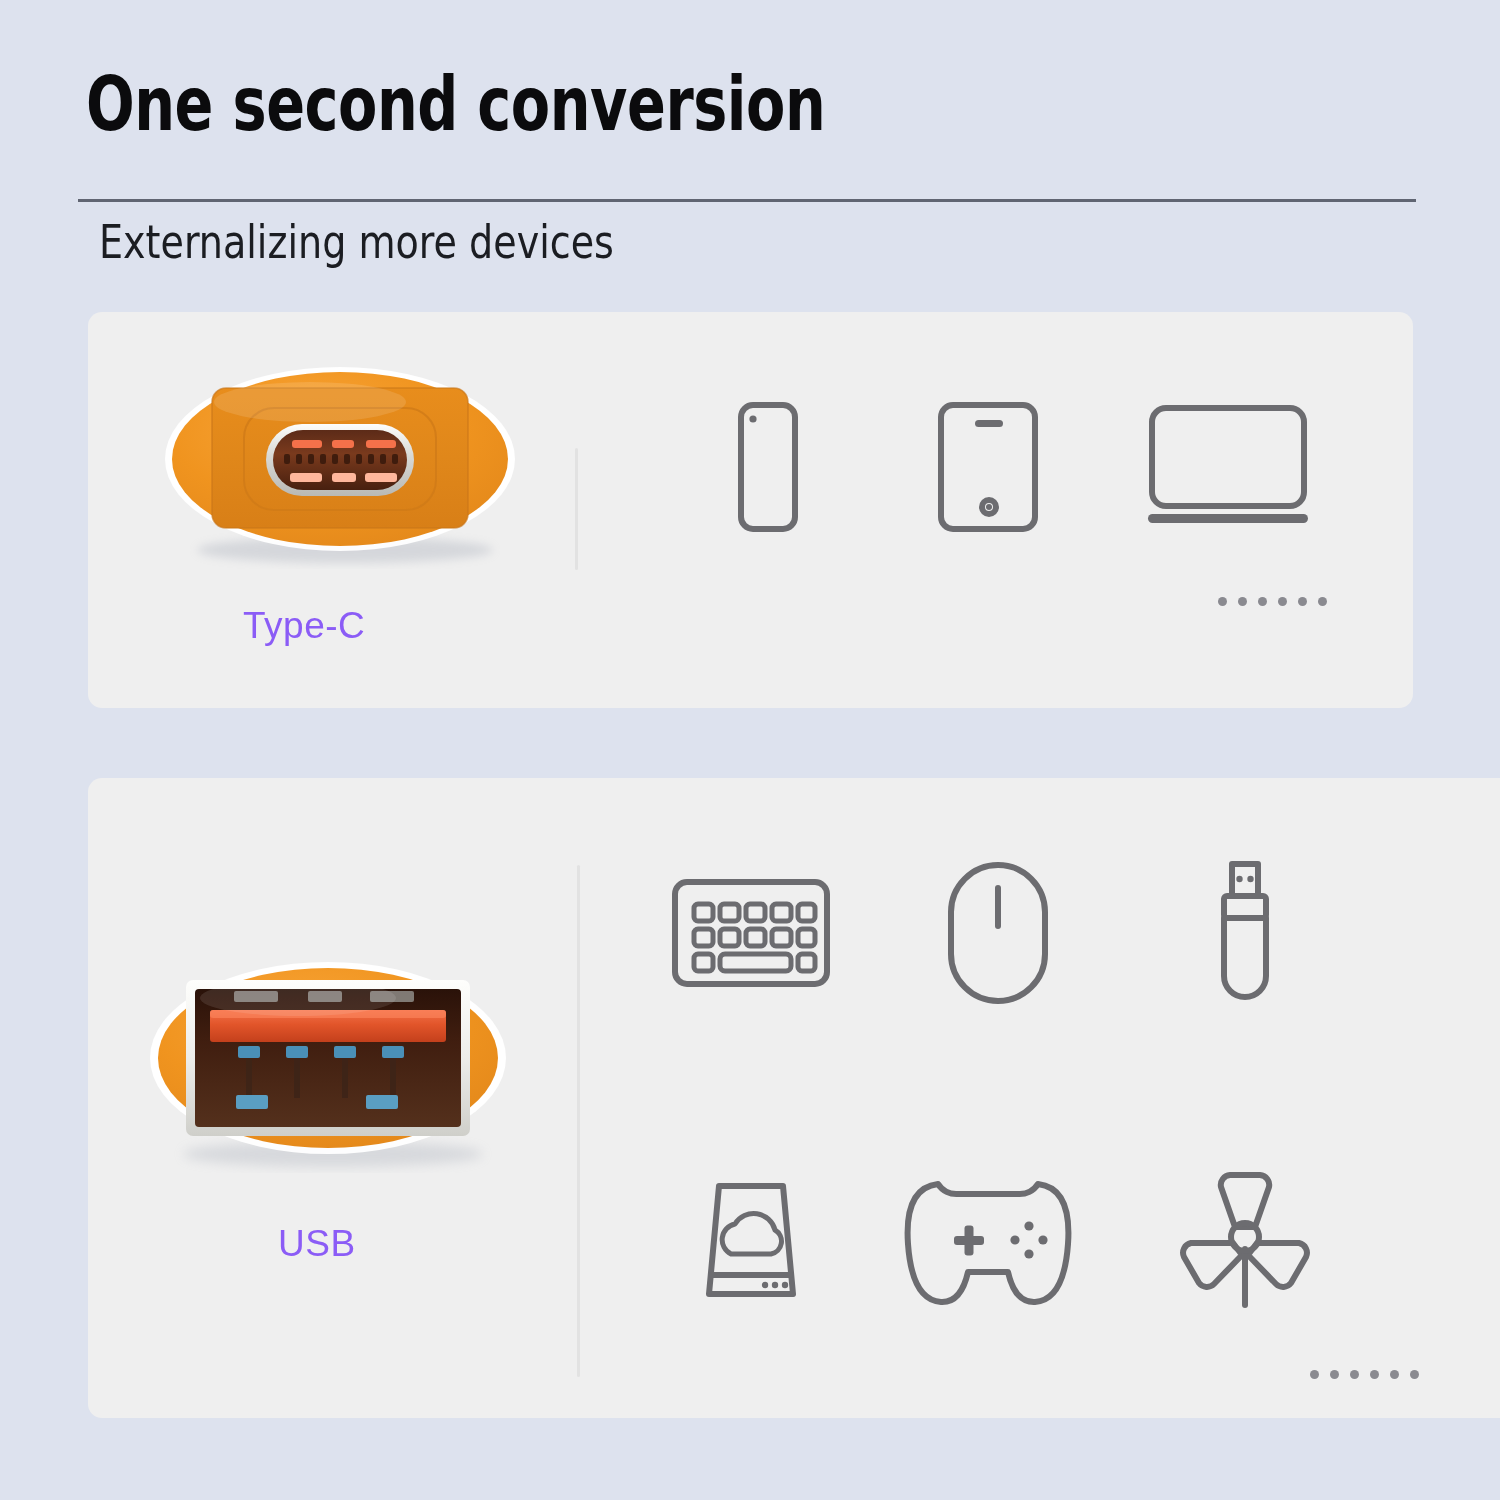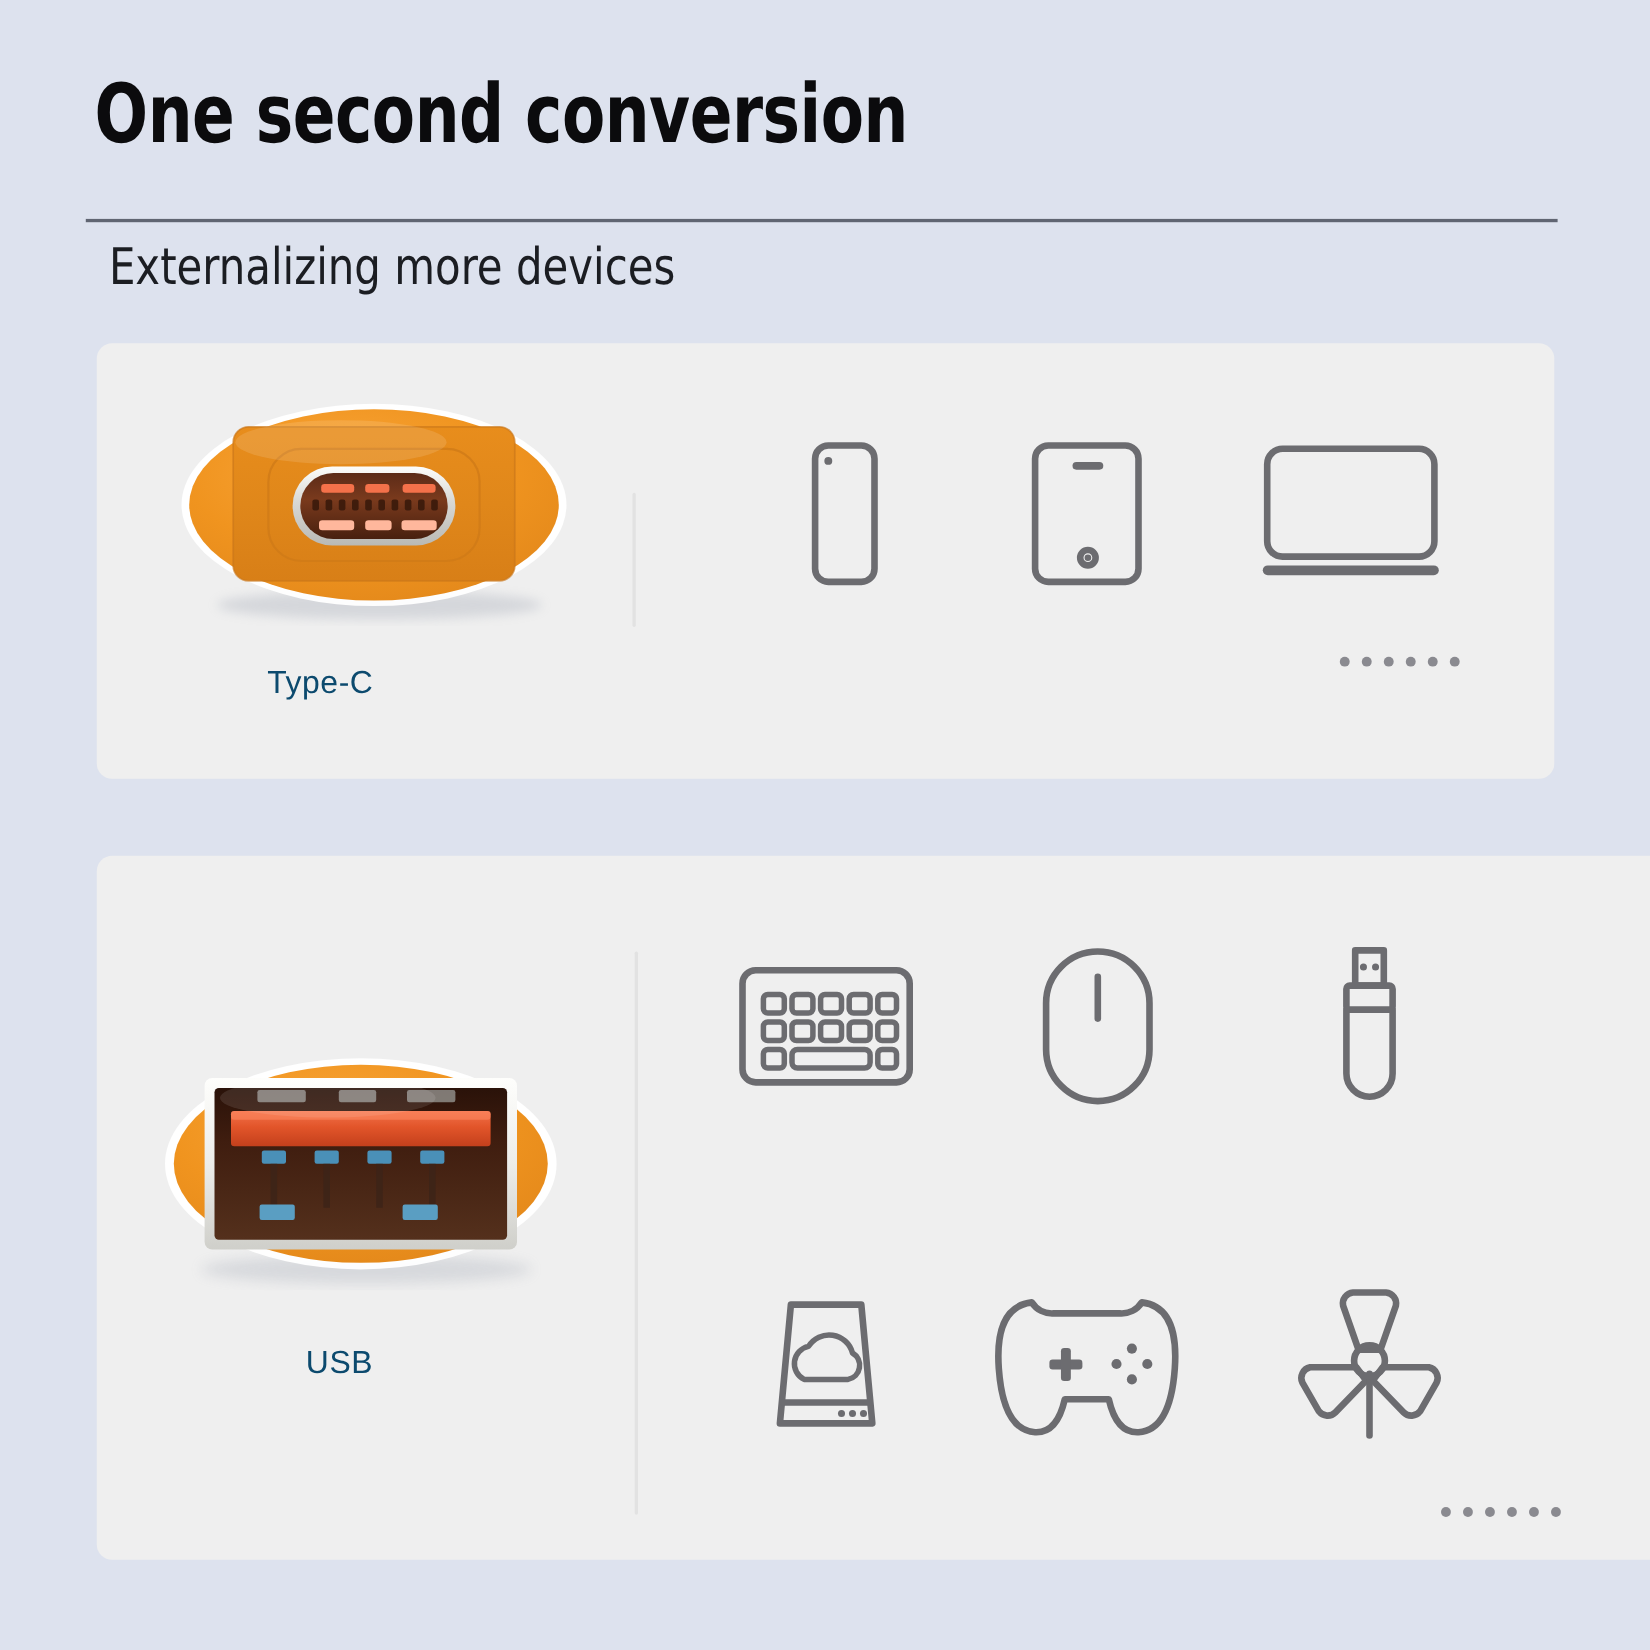--- a/index.html
+++ b/index.html
@@ -58,23 +58,23 @@
     position:absolute;
     width:3px;
     background:#e2e2e2;
     border-radius:2px;
   }
   #typec-divider { left:487px; top:136px; height:122px; }
   #usb-divider   { left:489px; top:87px;  height:512px; }
 
   .connector-label {
     position:absolute;
-    font-size:29px;
+    font-size:37px;
     font-weight:400;
-    color:#0c4a6e;
+    color:#8b5cf6;
     letter-spacing:0.5px;
     white-space:nowrap;
   }
 
   .more-dots {
     position:absolute;
     display:flex;
     gap:11px;
     align-items:center;
   }

